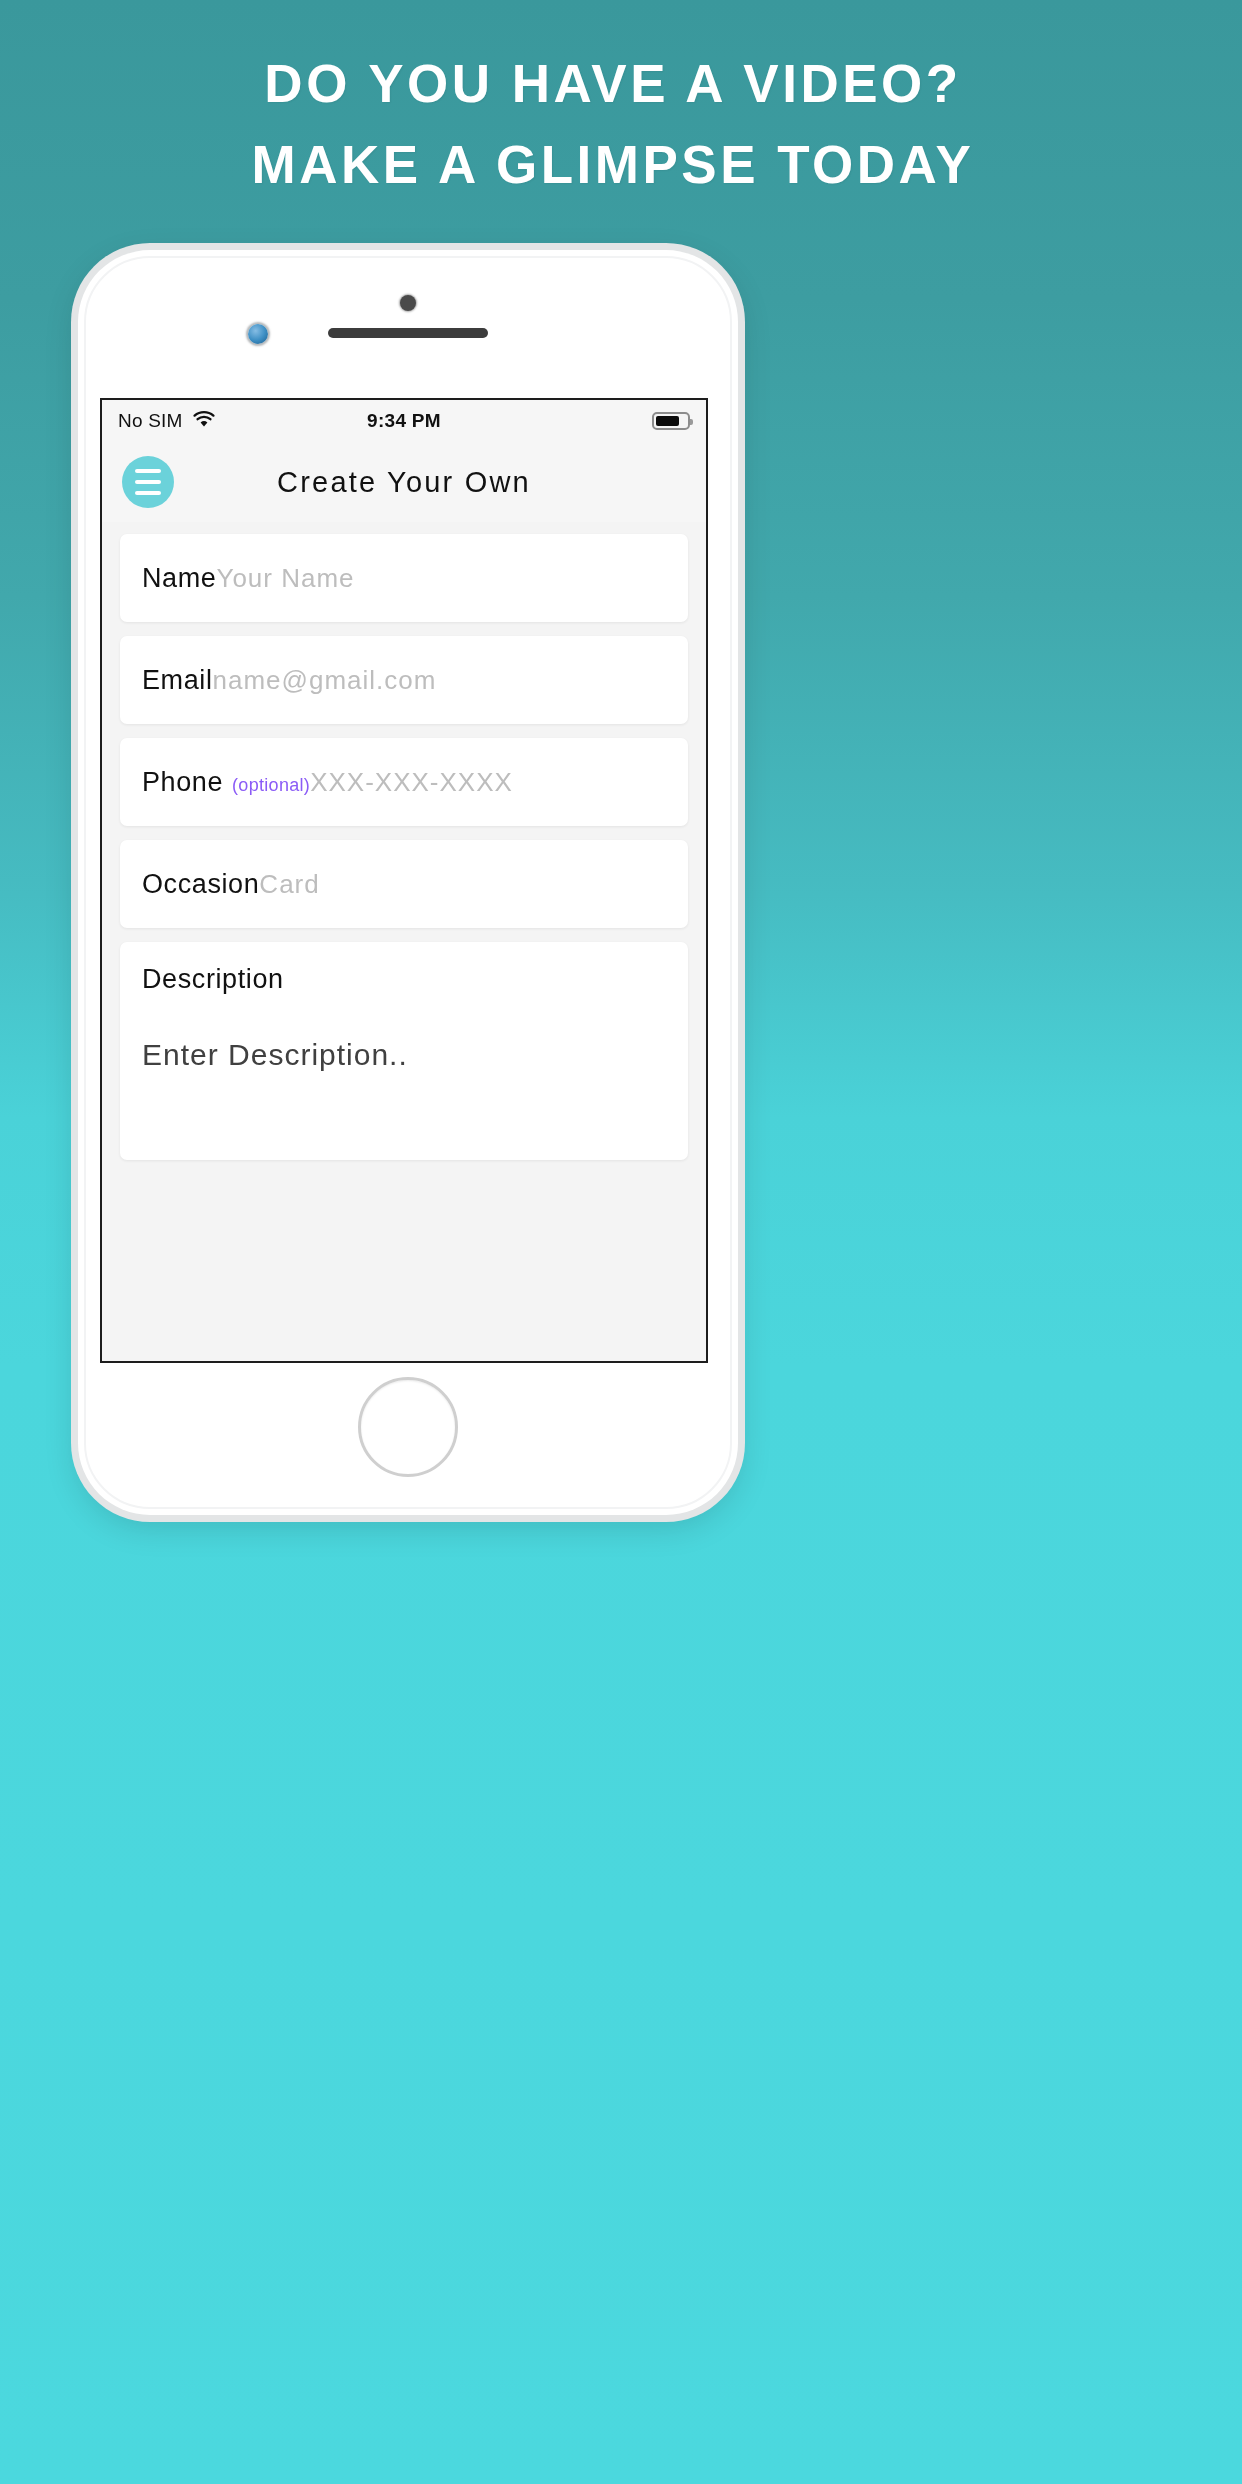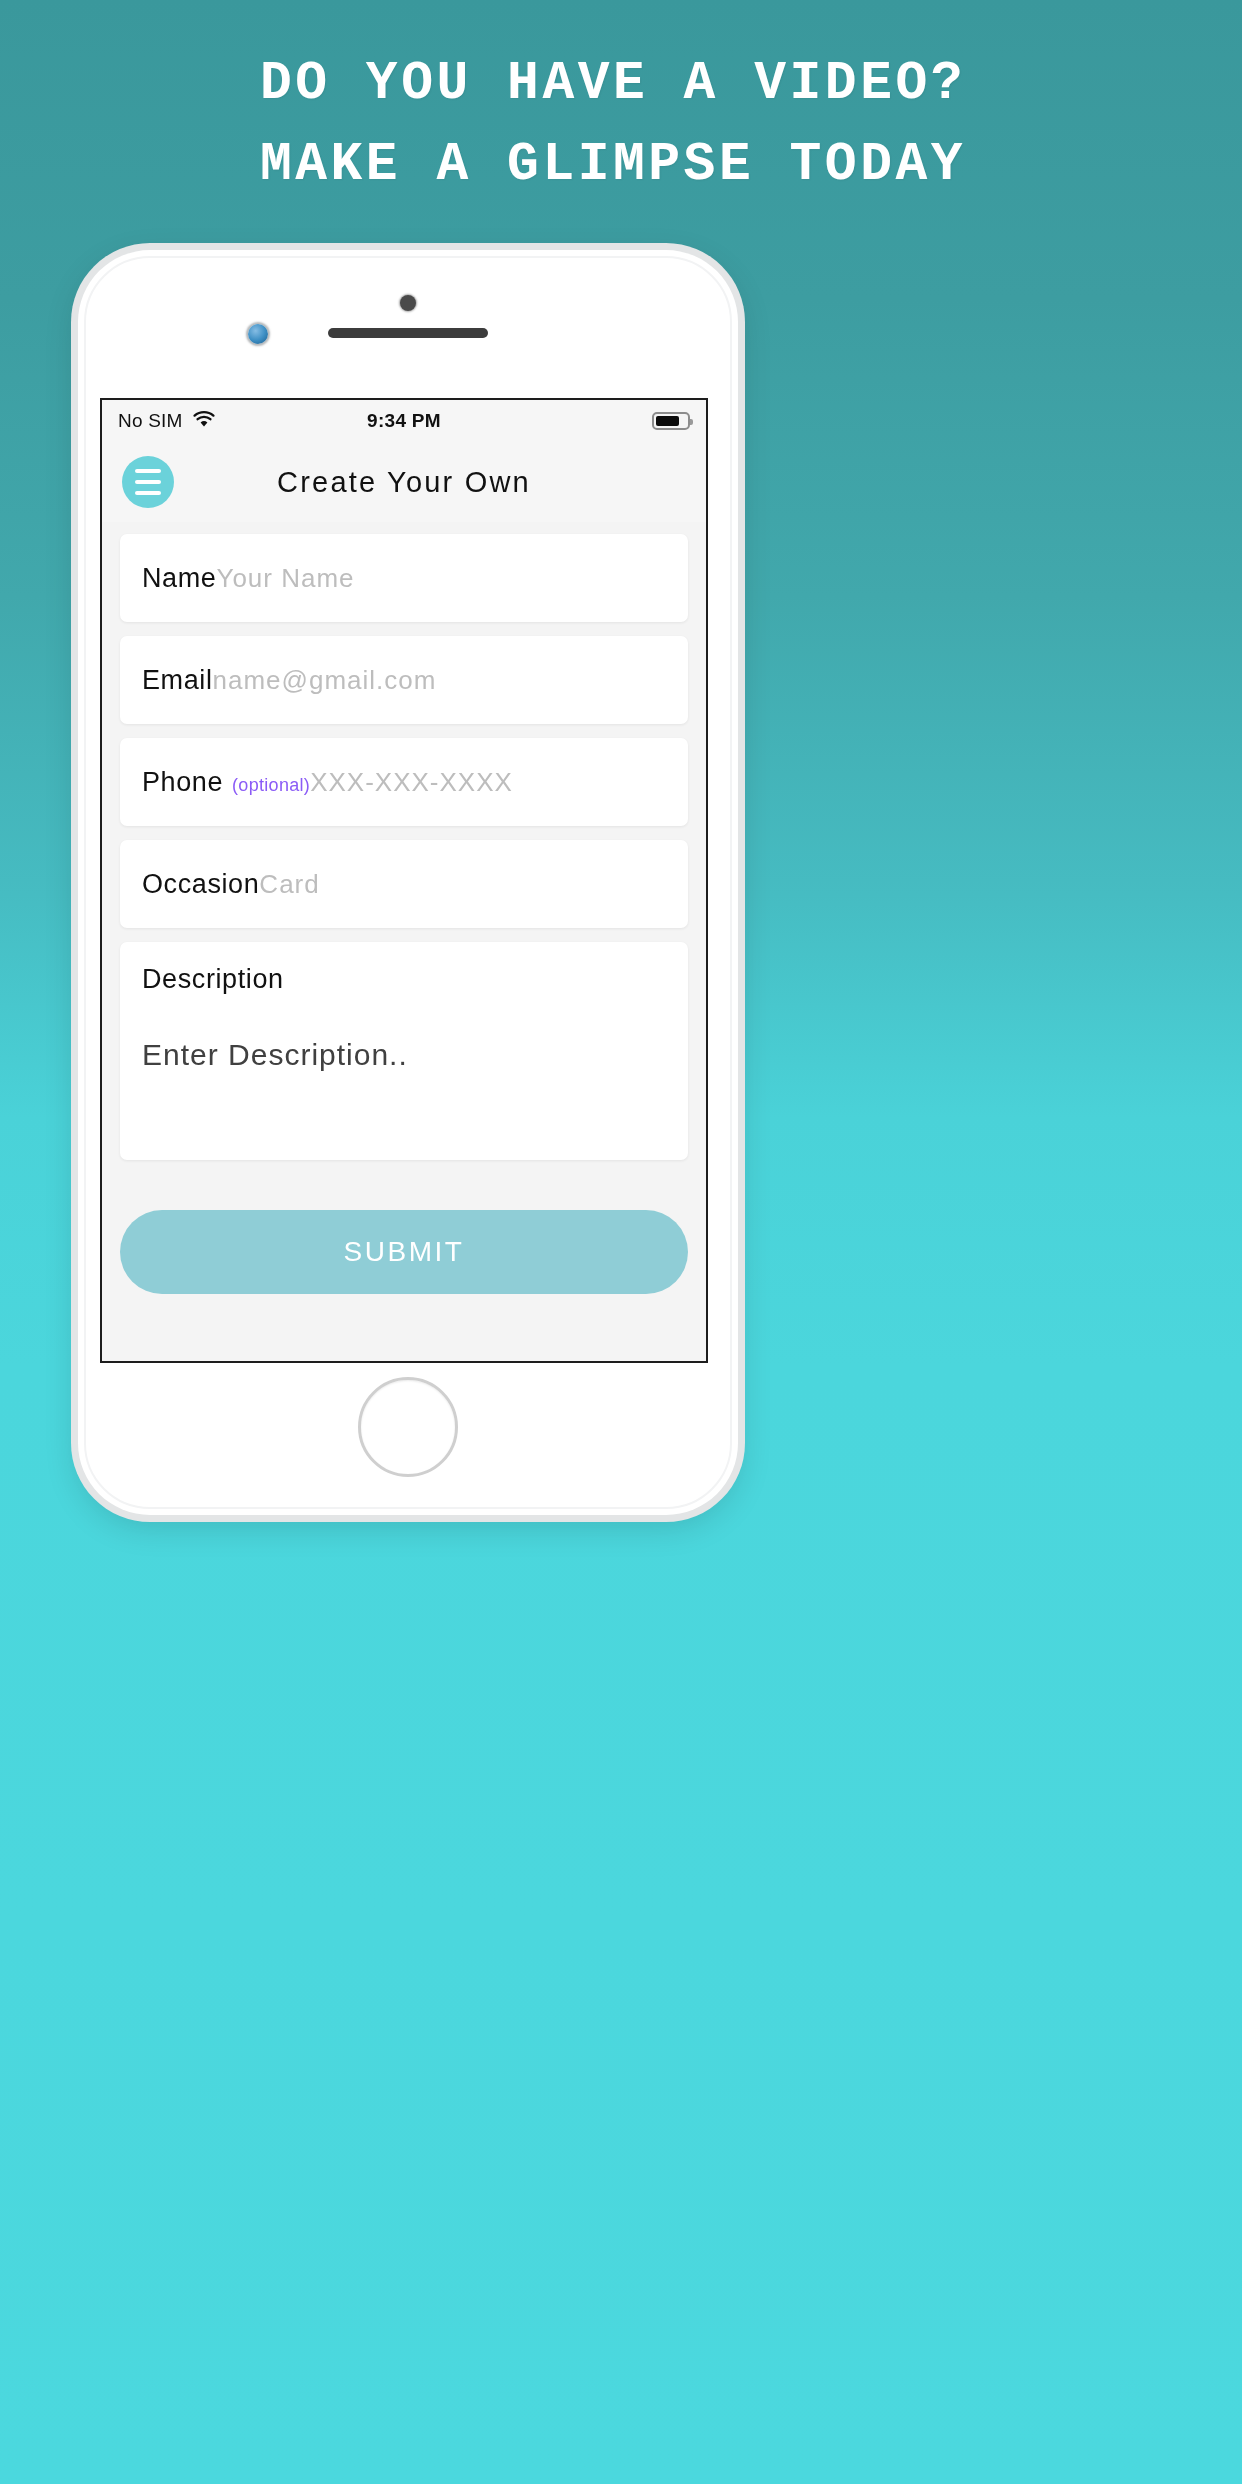--- a/index.html
+++ b/index.html
@@ -19,21 +19,20 @@
       #4bd8de 100%);
     position:relative;
   }
 
   
   .headline {
     position:absolute;
     top:0; left:0; right:16px;
     padding-top:44px;
     text-align:center;
-    font-family:Liberation Mono, monospace;
   }
   .headline-line {
     color:#ffffff;
     font-weight:bold;
     font-size:53px;
     letter-spacing:3.5px;
     line-height:1.52;
     text-shadow:1px 1px 2px rgba(0,0,0,0.06);
     white-space:nowrap;
   }
@@ -352,21 +351,18 @@
           <span>Occasion</span>
         </div>
         <div class="field-value">Card</div>
       </div>
 
       <div class="desc-card">
         <div class="desc-label">Description</div>
         <div class="desc-placeholder">Enter Description..</div>
       </div>
 
-      <div class="submit-wrap">
-        <button class="submit-button">SUBMIT</button>
-      </div>
 
     </div>
   </div>
 
   <div class="home-button"></div>
 </div>
 
 </body></html>

